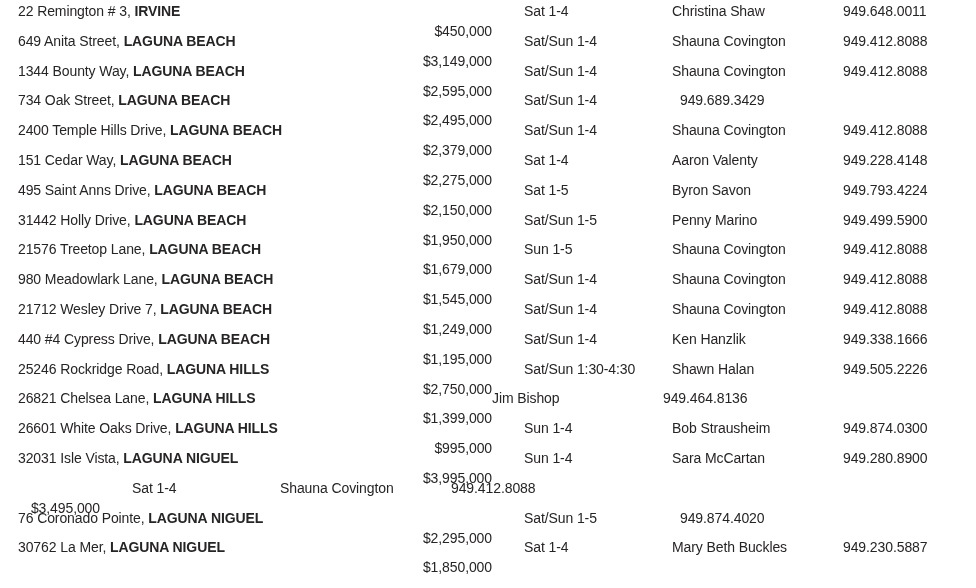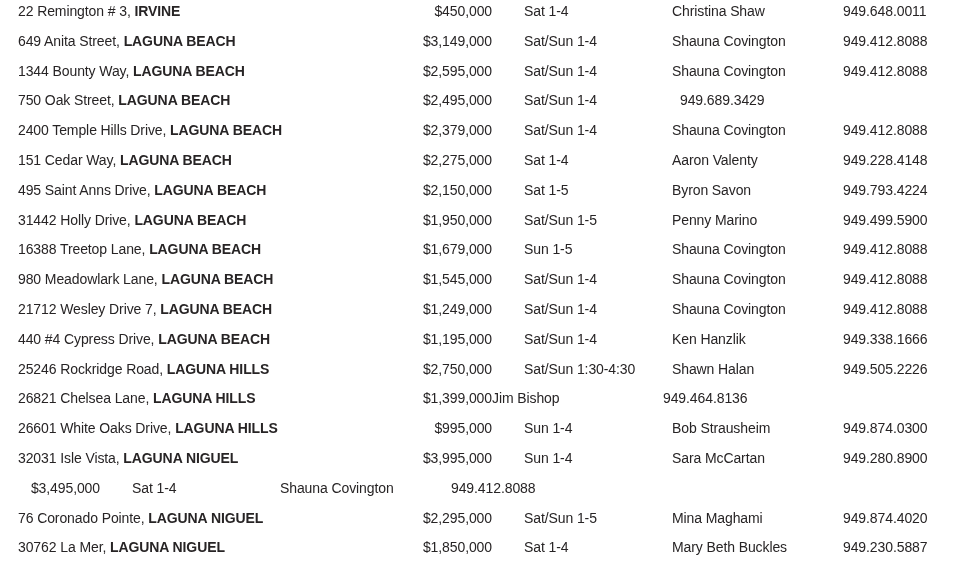--- a/index.html
+++ b/index.html
@@ -34,20 +34,21 @@
   .c-address {
     margin-left: 18px;
     width: 374px;
   }
   .city {
     font-weight: 700;
   }
   .c-price {
     width: 100px;
     text-align: right;
+    margin-top: 20px;
   }
   .c-times {
     margin-left: 32px;
     width: 148px;
   }
   .c-agent {
     margin-left: 0;
     width: 163px;
   }
   .c-phone {
@@ -78,21 +79,21 @@
 
   <div class="row">
     <span class="col c-address"><span>1344 Bounty Way,</span> <span class="city">LAGUNA BEACH</span></span>
     <span class="col c-price">$2,595,000</span>
     <span class="col c-times">Sat/Sun 1-4</span>
     <span class="col c-agent">Shauna Covington</span>
     <span class="col c-phone">949.412.8088</span>
   </div>
 
   <div class="row">
-    <span class="col c-address"><span>750 Oak Street,</span> <span class="city">LAGUNA BEACH</span></span>
+    <span class="col c-address"><span>734 Oak Street,</span> <span class="city">LAGUNA BEACH</span></span>
     <span class="col c-price">$2,495,000</span>
     <span class="col c-times">Sat/Sun 1-4</span>
     <span class="col c-phone">949.689.3429</span>
   </div>
 
   <div class="row">
     <span class="col c-address"><span>2400 Temple Hills Drive,</span> <span class="city">LAGUNA BEACH</span></span>
     <span class="col c-price">$2,379,000</span>
     <span class="col c-times">Sat/Sun 1-4</span>
     <span class="col c-agent">Shauna Covington</span>
@@ -117,21 +118,21 @@
 
   <div class="row">
     <span class="col c-address"><span>31442 Holly Drive,</span> <span class="city">LAGUNA BEACH</span></span>
     <span class="col c-price">$1,950,000</span>
     <span class="col c-times">Sat/Sun 1-5</span>
     <span class="col c-agent">Penny Marino</span>
     <span class="col c-phone">949.499.5900</span>
   </div>
 
   <div class="row">
-    <span class="col c-address"><span>16388 Treetop Lane,</span> <span class="city">LAGUNA BEACH</span></span>
+    <span class="col c-address"><span>21576 Treetop Lane,</span> <span class="city">LAGUNA BEACH</span></span>
     <span class="col c-price">$1,679,000</span>
     <span class="col c-times">Sun 1-5</span>
     <span class="col c-agent">Shauna Covington</span>
     <span class="col c-phone">949.412.8088</span>
   </div>
 
   <div class="row">
     <span class="col c-address"><span>980 Meadowlark Lane,</span> <span class="city">LAGUNA BEACH</span></span>
     <span class="col c-price">$1,545,000</span>
     <span class="col c-times">Sat/Sun 1-4</span>
@@ -190,21 +191,20 @@
     <span class="col c-price">$3,495,000</span>
     <span class="col c-times">Sat 1-4</span>
     <span class="col c-agent">Shauna Covington</span>
     <span class="col c-phone">949.412.8088</span>
   </div>
 
   <div class="row">
     <span class="col c-address"><span>76 Coronado Pointe,</span> <span class="city">LAGUNA NIGUEL</span></span>
     <span class="col c-price">$2,295,000</span>
     <span class="col c-times">Sat/Sun 1-5</span>
-    <span class="col c-agent">Mina Maghami</span>
     <span class="col c-phone">949.874.4020</span>
   </div>
 
   <div class="row">
     <span class="col c-address"><span>30762 La Mer,</span> <span class="city">LAGUNA NIGUEL</span></span>
     <span class="col c-price">$1,850,000</span>
     <span class="col c-times">Sat 1-4</span>
     <span class="col c-agent">Mary Beth Buckles</span>
     <span class="col c-phone">949.230.5887</span>
   </div>

